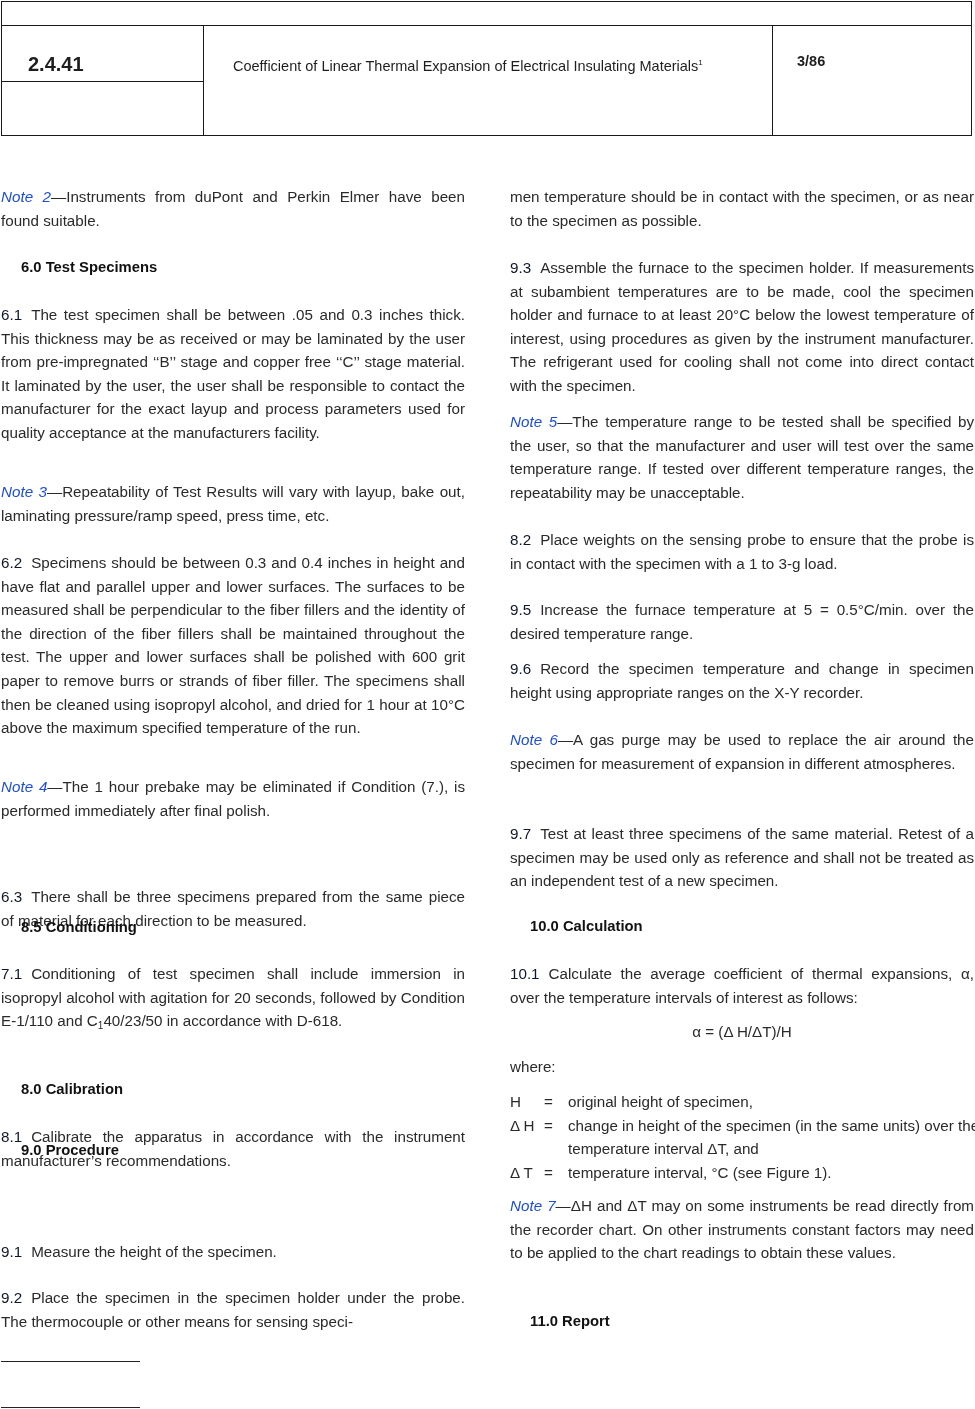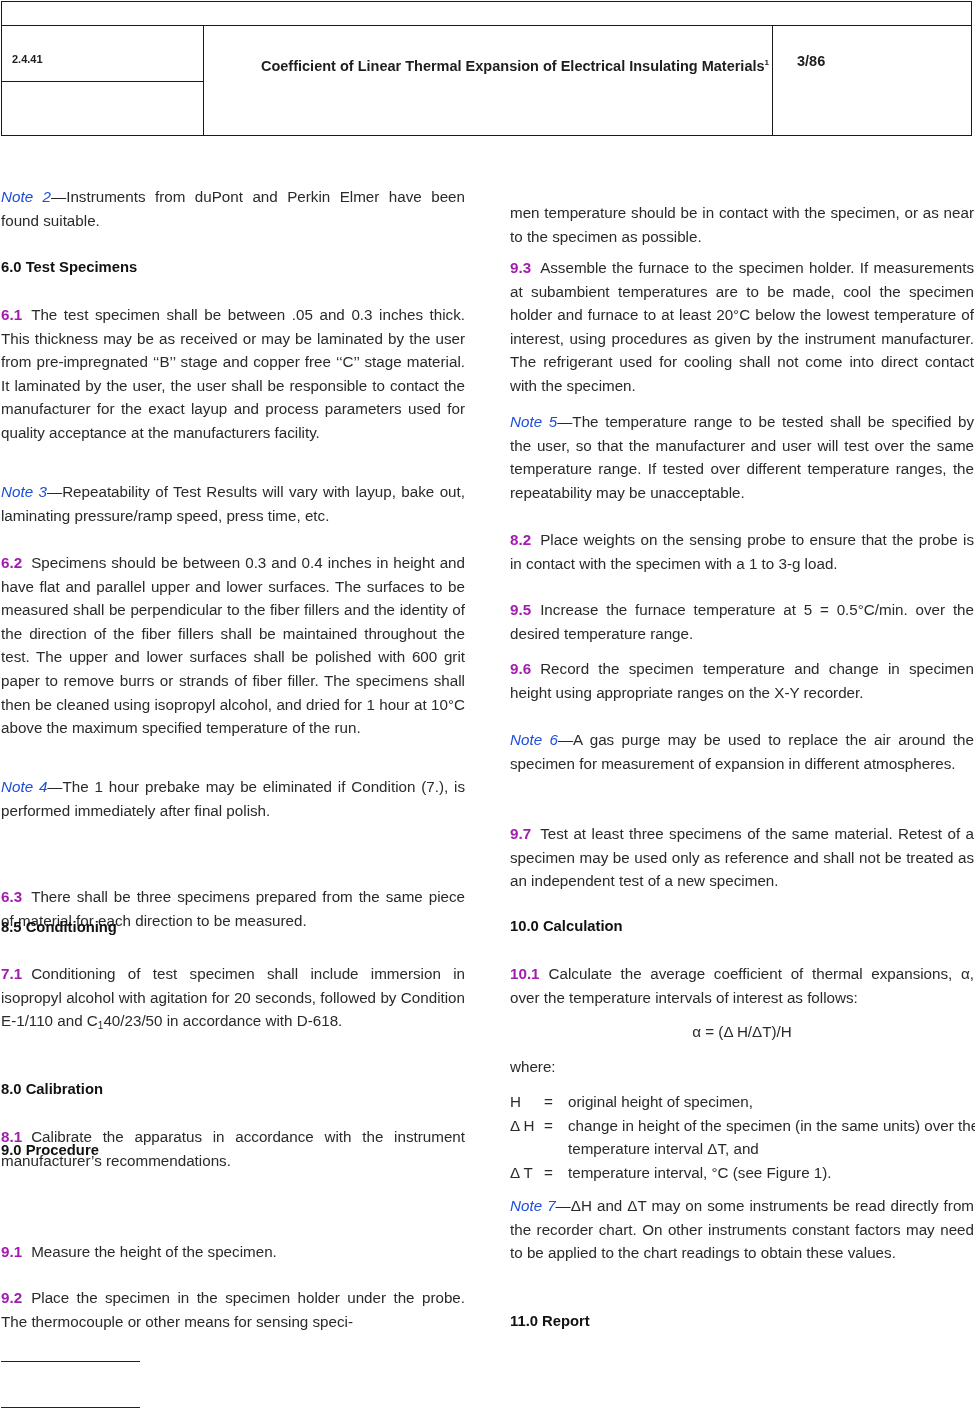--- a/index.html
+++ b/index.html
@@ -6,32 +6,32 @@
   body {
     width: 975px; height: 1409px; position: relative; overflow: hidden;
     font-family: "Liberation Sans", "DejaVu Sans", sans-serif;
     color: #1e1e1e;
   }
   .hdr { position: absolute; left: 1px; top: 1px; width: 971px; height: 135px; border: 1.5px solid #1a1a1a; box-sizing: border-box; }
   .hdr-top { position: absolute; left: 0; top: 0; right: 0; height: 23px; border-bottom: 1.5px solid #1a1a1a; }
   .hdr-left { position: absolute; left: 0; top: 23px; width: 201px; bottom: 0; border-right: 1.5px solid #1a1a1a; }
   .hdr-left-split { position: absolute; left: 0; right: 0; top: 56px; border-top: 1.5px solid #1a1a1a; }
   .hdr-right { position: absolute; left: 770px; top: 23px; right: 0; bottom: 0; border-left: 1.5px solid #1a1a1a; }
-  .hdr-num { position: absolute; left: 10px; top: 28px; font-weight: bold; font-size: 11px; }
-  .hdr-title { position: absolute; left: 243px; top: 51px; width: 540px; font-weight: bold; font-size: 14.5px; line-height: 19px; text-align: center; }
+  .hdr-num { position: absolute; left: 26px; top: 28px; font-weight: bold; font-size: 20px; }
+  .hdr-title { position: absolute; left: 231px; top: 51px; width: 540px; font-weight: normal; font-size: 14.5px; line-height: 19px; }
   .hdr-title sup { font-size: 8px; vertical-align: 6px; }
   .hdr-date { position: absolute; left: 24px; top: 28px; font-weight: bold; font-size: 14.5px; }
 
   .col { position: absolute; top: 185px; width: 464px; font-size: 15.2px; line-height: 23.6px; color: #2a2a2a; }
   .col-left { left: 1px; }
   .col-right { left: 510px; }
   .blk { position: absolute; left: 0; width: 464px; text-align: justify; }
   .note i { color: #1d4ed8; }
-  .sec { font-weight: bold; color: #111; font-size: 14.8px; }
-  .num { font-weight: bold; color: #a21caf; margin-right: 9px; }
+  .sec { font-weight: bold; color: #111; font-size: 14.8px; margin-left: 20px; }
+  .num { font-weight: normal; color: #0f172a; margin-right: 9px; }
   .formula { text-align: center; }
   .deftable { position: absolute; left: 0; width: 470px; }
   .defrow { display: flex; }
   .defsym { width: 34px; }
   .defeq { width: 24px; }
   .defval { flex: 1; }
   .fnline { position: absolute; left: 1px; width: 139px; border-top: 1px solid #222; }
   sub { font-size: 10px; vertical-align: -3px; line-height: 0; }
 </style>
 </head>
@@ -76,21 +76,21 @@
 
   <div class="blk" style="top:1055px"><span class="num">9.1</span><span>Measure the height of the specimen.</span></div>
 
   <div class="blk" style="top:1101px"><span class="num">9.2</span><span>Place the specimen in the specimen holder under the probe. The thermocouple or other means for sensing speci-</span></div>
 </div>
 
 <div class="fnline" style="top:1361px"></div>
 <div class="fnline" style="top:1407px"></div>
 
 <div class="col col-right">
-  <div class="blk" style="top:16px">men temperature should be in contact with the specimen, or as near to the specimen as possible.</div>
+  <div class="blk" style="top:0px">men temperature should be in contact with the specimen, or as near to the specimen as possible.</div>
 
   <div class="blk" style="top:71px"><span class="num">9.3</span><span>Assemble the furnace to the specimen holder. If measurements at subambient temperatures are to be made, cool the specimen holder and furnace to at least 20°C below the lowest temperature of interest, using procedures as given by the instrument manufacturer. The refrigerant used for cooling shall not come into direct contact with the specimen.</span></div>
 
   <div class="blk note" style="top:225px"><i>Note 5</i><span>—The temperature range to be tested shall be specified by the user, so that the manufacturer and user will test over the same temperature range. If tested over different temperature ranges, the repeatability may be unacceptable.</span></div>
 
   <div class="blk" style="top:343px"><span class="num">8.2</span><span>Place weights on the sensing probe to ensure that the probe is in contact with the specimen with a 1 to 3-g load.</span></div>
 
   <div class="blk" style="top:413px"><span class="num">9.5</span><span>Increase the furnace temperature at 5 = 0.5°C/min. over the desired temperature range.</span></div>
 
   <div class="blk" style="top:472px"><span class="num">9.6</span><span>Record the specimen temperature and change in specimen height using appropriate ranges on the X-Y recorder.</span></div>

